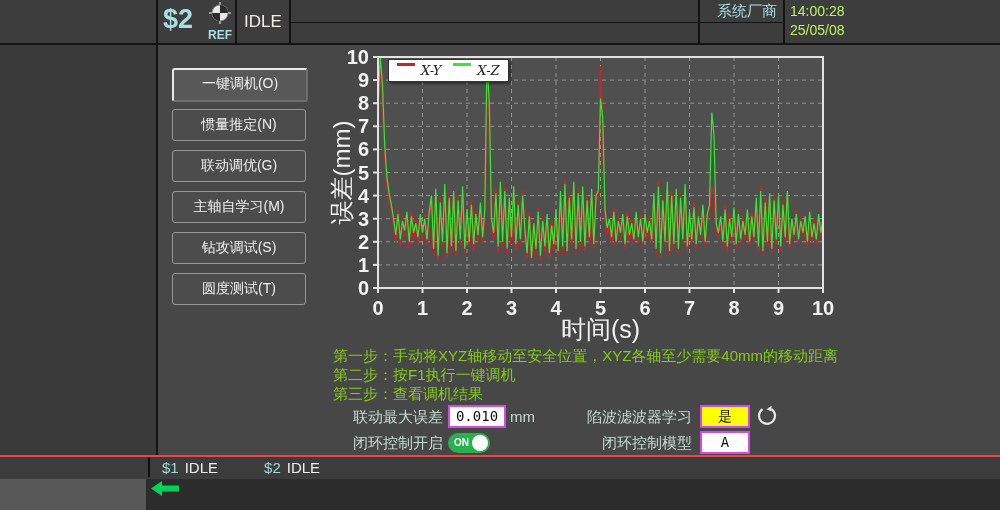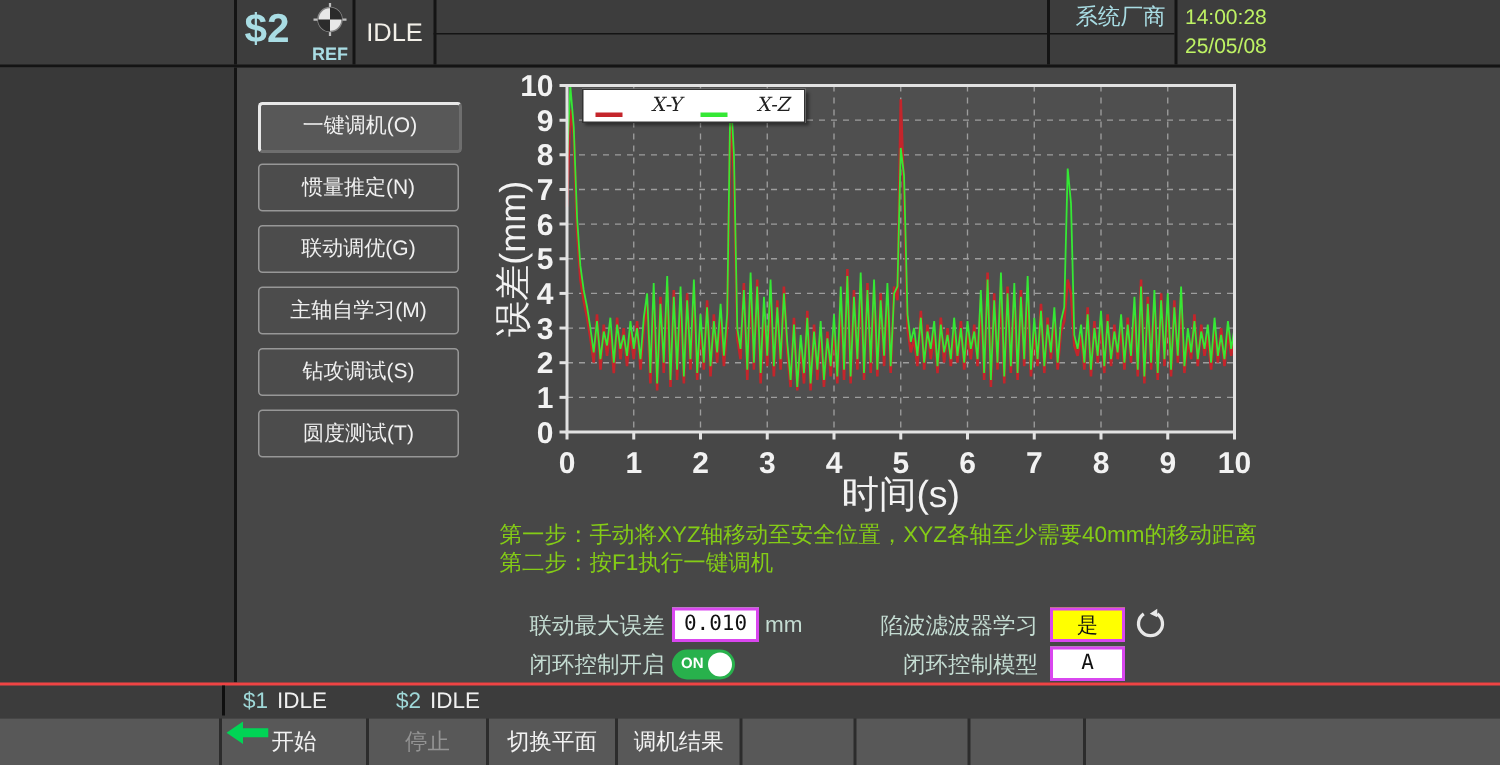--- a/index.html
+++ b/index.html
@@ -19,21 +19,21 @@
   
   #leftcol{position:absolute;left:0;top:45px;width:156px;height:410px;background:#393939;border-right:2px solid #141414;}
   
   .sbtn{position:absolute;left:172px;width:132px;height:30px;line-height:28px;text-align:center;
         font-size:14px;color:#f0f0f0;background:#4c4c4c;border:1px solid #979797;border-radius:3px;cursor:pointer;}
   .sbtn.active{background:#585858;border:2px solid #e8e8e8;border-right-color:#6e6e6e;border-bottom-color:#6e6e6e;line-height:26px;}
   
   #chart-wrap{position:absolute;left:330px;top:48px;width:515px;height:296px;}
   #legend{position:absolute;left:388px;top:59px;display:flex;gap:12px;align-items:center;background:#fff;
           border:1px solid #333;box-shadow:2px 2px 2px rgba(0,0,0,.4);padding:2px 8px;height:17px;}
-  .leg-item{display:flex;align-items:flex-end;gap:20px;}
+  .leg-item{display:flex;align-items:flex-start;gap:6px;}
   .leg-line{width:18px;height:3px;}
   .leg-txt{font-family:"DejaVu Serif",serif;font-style:italic;font-size:13px;color:#222;}
   
   .instr{position:absolute;left:333px;font-size:15px;color:#84cc16;white-space:nowrap;}
   
   .flabel{position:absolute;font-size:15px;color:#c4dcd2;width:112px;text-align:right;}
   .vbox{position:absolute;height:19px;background:#fff;color:#111;border:2px solid #d946ef;text-align:center;
         font-family:"DejaVu Sans Mono","Liberation Mono",monospace;font-size:14px;font-weight:normal;line-height:19px;}
   #notch-box{background:#ffff00;font-family:"Liberation Sans",sans-serif;}
   #unit-mm{position:absolute;left:510px;top:408px;font-size:15px;color:#c4dcd2;}
@@ -174,20 +174,21 @@
       <span class="leg-txt">X-Y</span>
     </div>
     <div class="leg-item">
       <div class="leg-line" style="background: rgb(53, 232, 53);"></div>
       <span class="leg-txt">X-Z</span>
     </div>
   </div>
 
   <div class="instr" style="top:347px">第一步：手动将XYZ轴移动至安全位置，XYZ各轴至少需要40mm的移动距离</div>
   <div class="instr" style="top:366px">第二步：按F1执行一键调机</div>
+  <div class="instr" style="top:385px">第三步：查看调机结果</div>
 
   <div class="flabel" style="left:331px;top:408px">联动最大误差</div>
   <div class="vbox" style="left:448px;top:405px;width:54px">0.010</div>
   <div id="unit-mm">mm</div>
 
   <div class="flabel" style="left:580px;top:408px">陷波滤波器学习</div>
   <div class="vbox" id="notch-box" style="left:700px;top:405px;width:46px">是</div>
   <div id="refresh-btn">
     <svg width="24" height="22" viewBox="0 0 24 22">
       <path d="M 16.5 4.2 A 8 8 0 1 1 7.5 4.2" fill="none" stroke="#e8e8e8" stroke-width="2.2"></path>
@@ -209,30 +210,20 @@
         <span class="chan-id">$1</span><span class="chan-state">IDLE</span>
       </span>
       <span>
         <span class="chan-id">$2</span><span class="chan-state">IDLE</span>
       </span>
     </div>
   </div>
 
   <div id="softkeys">
     <div id="left-slab"></div>
-    <div id="sk-row">
-      <div class="skbtn" style="width:96px">开始</div>
-      <div class="skbtn disabled" style="width:78px">停止</div>
-      <div class="skbtn" style="width:84px">切换平面</div>
-      <div class="skbtn" style="width:81px">调机结果</div>
-      <div class="skbtn" style="width:74px"></div>
-      <div class="skbtn" style="width:74px"></div>
-      <div class="skbtn" style="width:75px"></div>
-      <div class="skbtn" style="width:276px"></div>
-    </div>
   </div>
   <div id="green-arrow">
     <svg width="28" height="15" viewBox="0 0 28 15">
       <polygon points="0,7.5 11,0 11,4.5 28,4.5 28,10.5 11,10.5 11,15" fill="#00d455"></polygon>
     </svg>
   </div>
 
 </div>
 
 </body></html>

